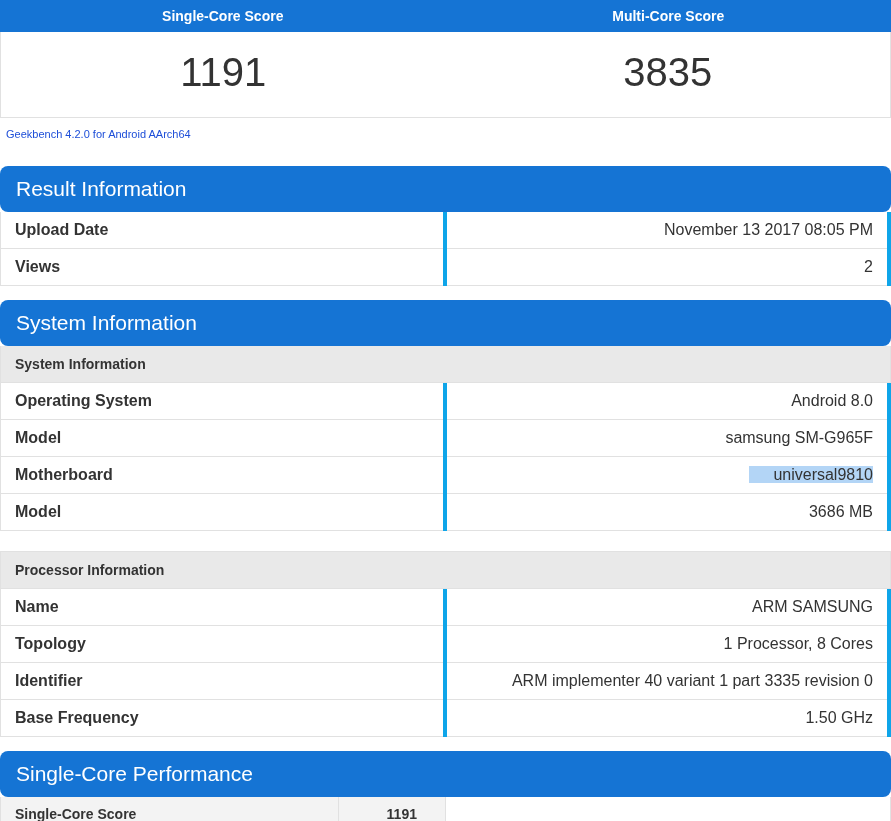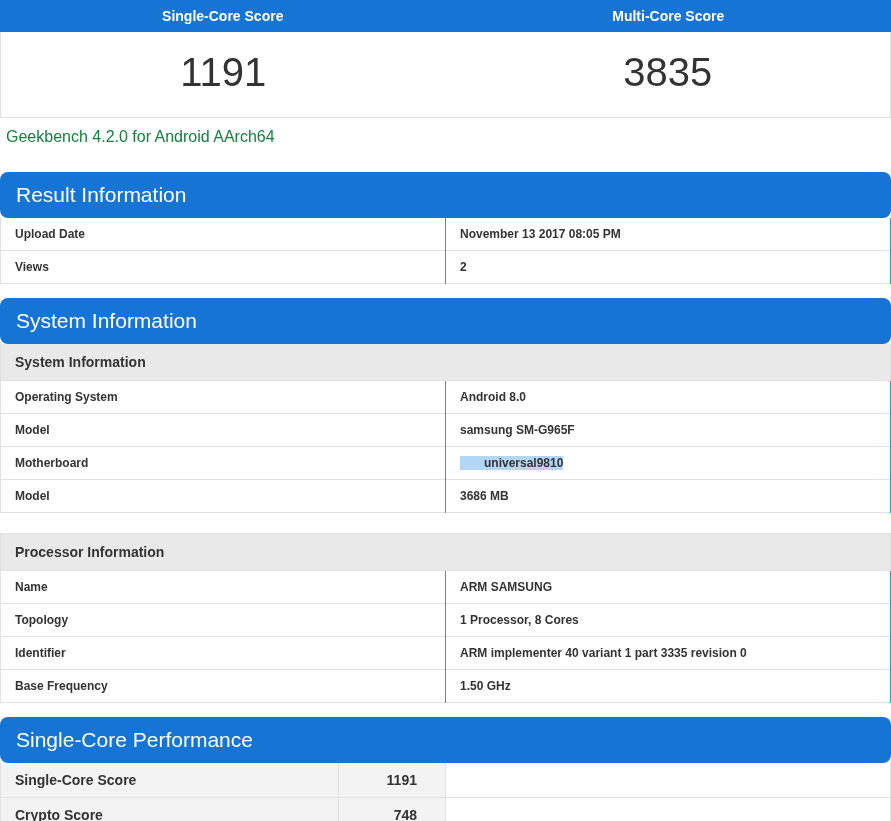--- a/index.html
+++ b/index.html
@@ -34,22 +34,22 @@
     }
     .score-value-cell {
       flex: 1;
       text-align: center;
       font-size: 40px;
       font-weight: 400;
       color: #333;
       padding: 18px 0 22px 0;
     }
     .version-text {
-      font-size: 16px;
-      color: #15803d;
+      font-size: 11px;
+      color: #1d4ed8;
       padding: 10px 6px 12px 6px;
     }
     .section-header {
       background: #1574d4;
       color: #fff;
       font-size: 21px;
       font-weight: 400;
       padding: 11px 16px;
       margin-top: 14px;
       border-radius: 8px;
@@ -66,31 +66,32 @@
     }
     .info-table {
       width: 100%;
       border-collapse: collapse;
     }
     .info-table tr {
       border-bottom: 1px solid #e1e1e1;
     }
     .info-table td {
       padding: 9px 14px;
-      font-size: 12px;
+      font-size: 16px;
       color: #333;
       border-left: 1px solid #e1e1e1;
-      border-right: 1px solid #0ea5e9;
+      border-right: 4px solid #0ea5e9;
     }
     .info-table td.label {
       font-weight: 700;
       width: 50%;
     }
     .info-table td.value {
-      font-weight: 700;
+      font-weight: 400;
+      text-align: right;
     }
     .highlighted {
       background: #b3d5f6;
       padding-left: 24px;
     }
     .perf-table {
       width: 100%;
       border-collapse: collapse;
     }
     .perf-table tr {

